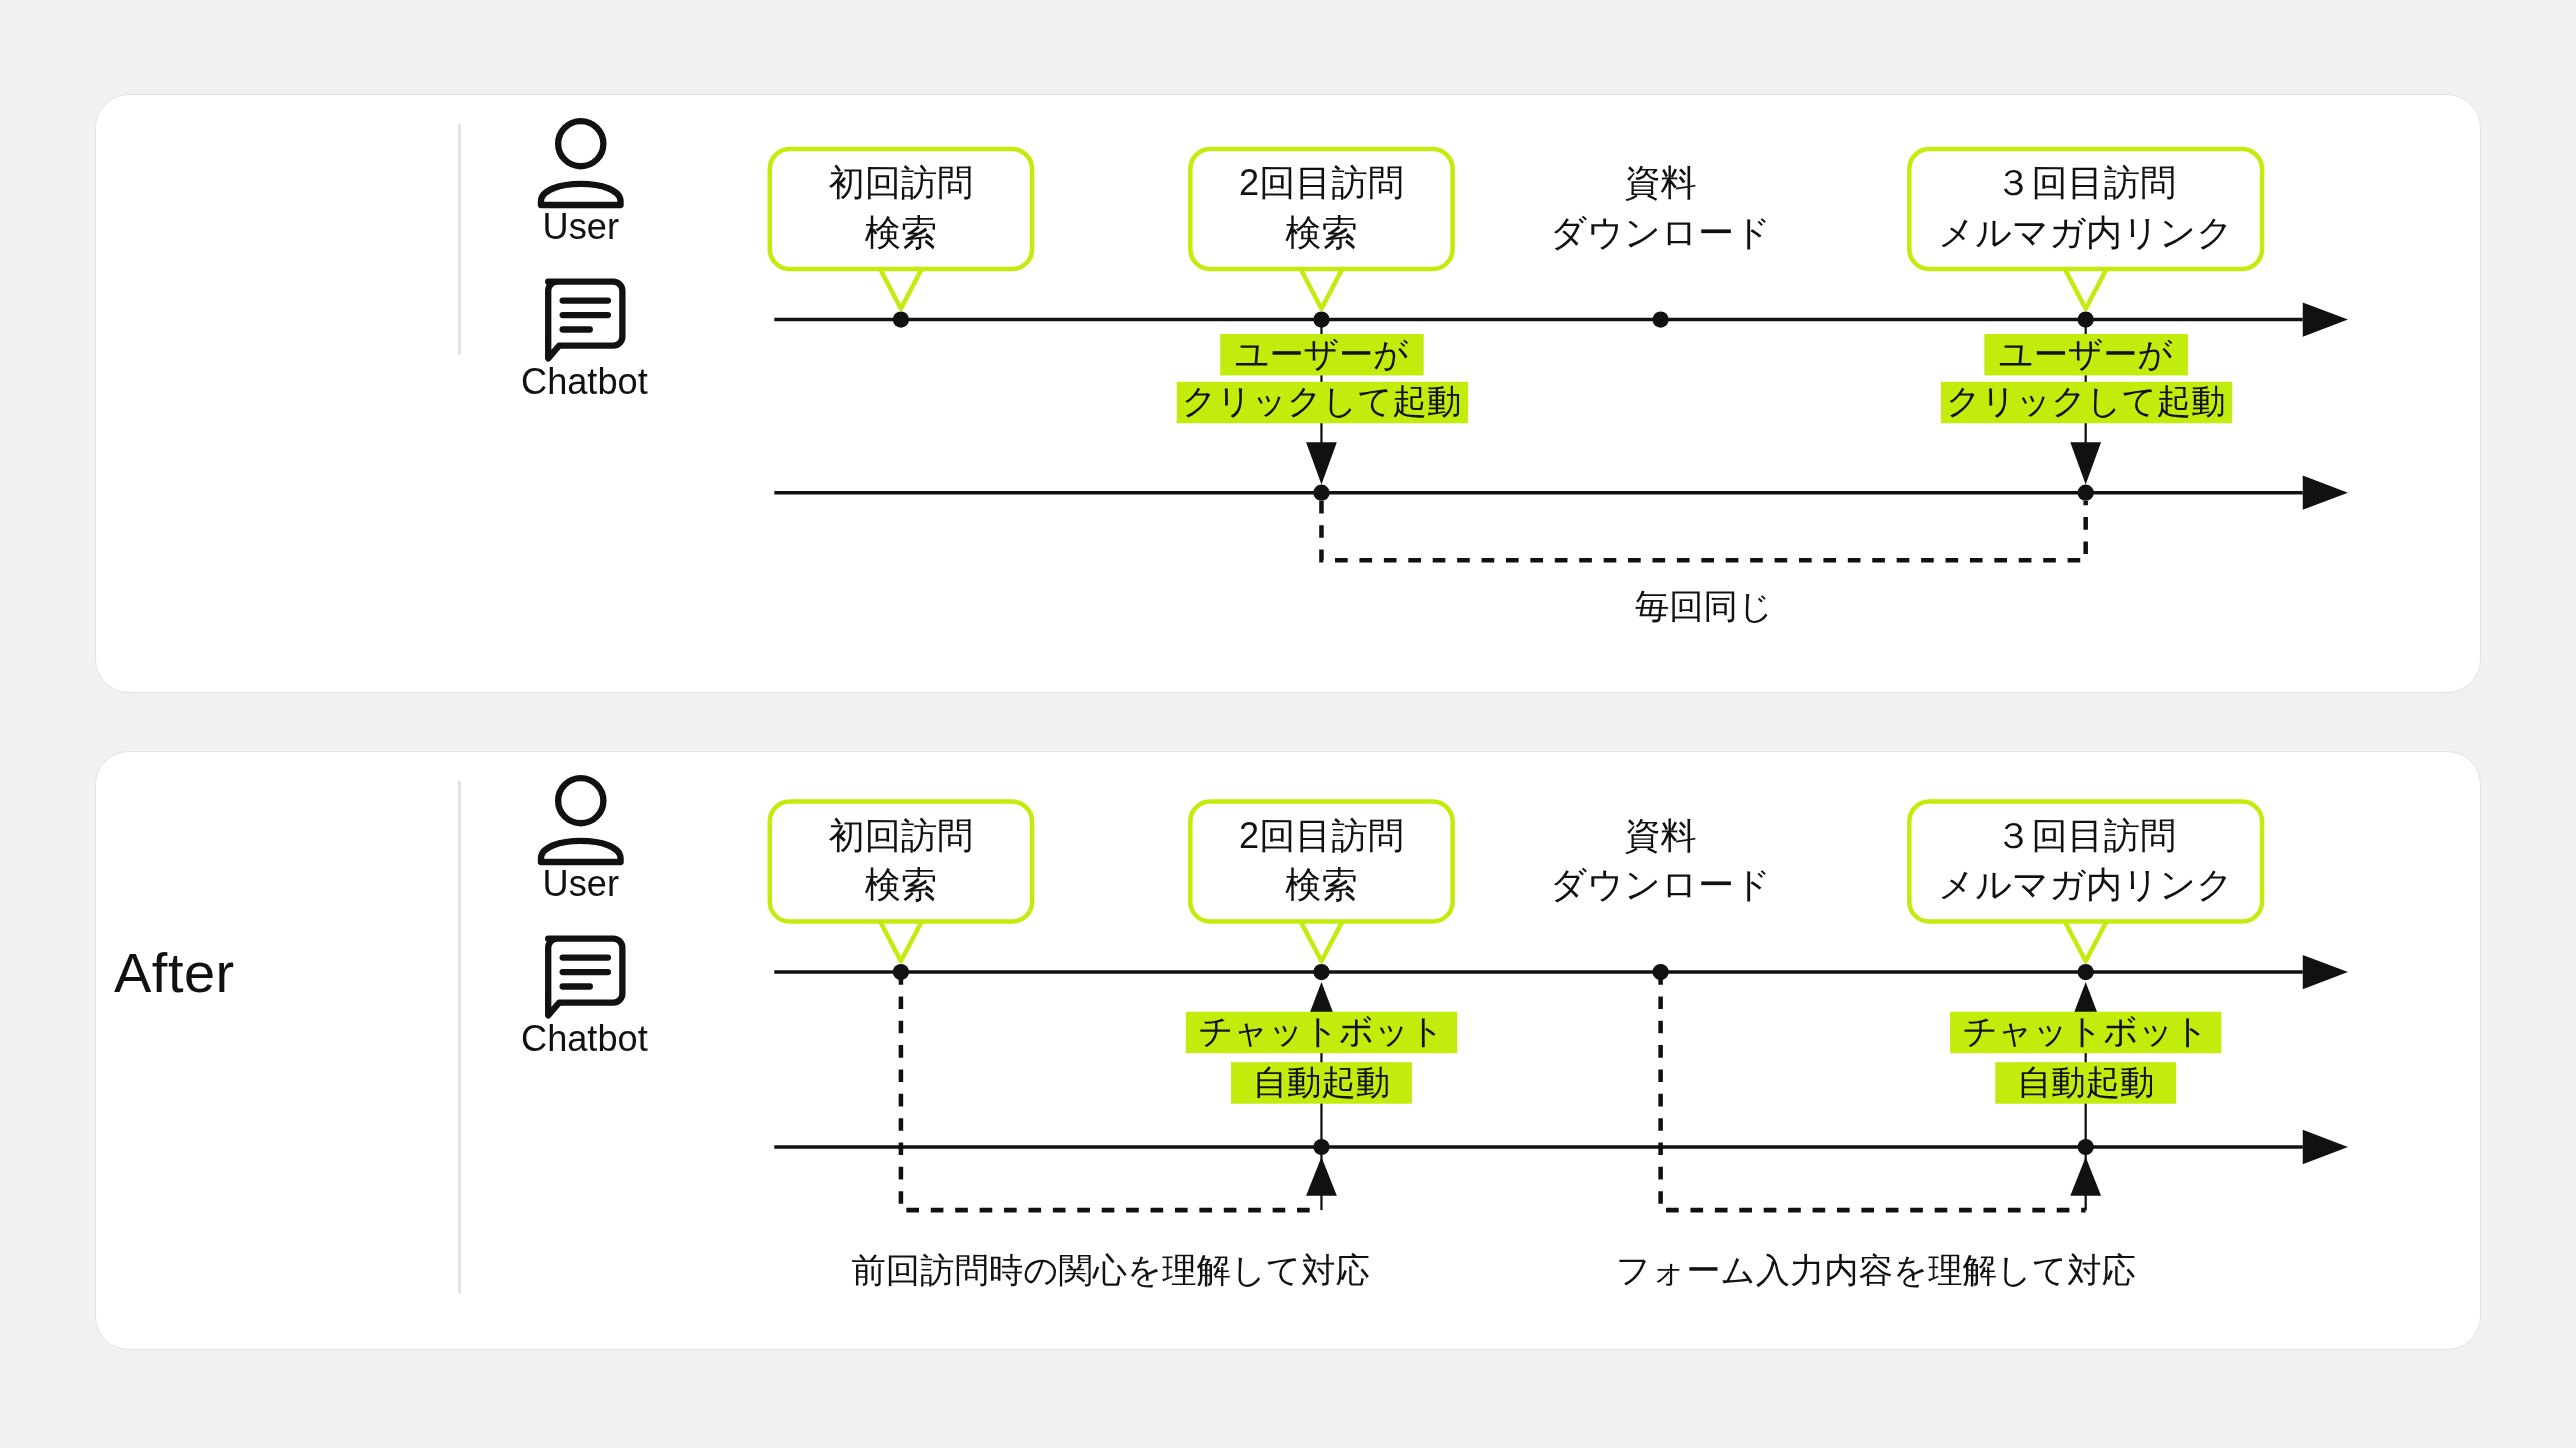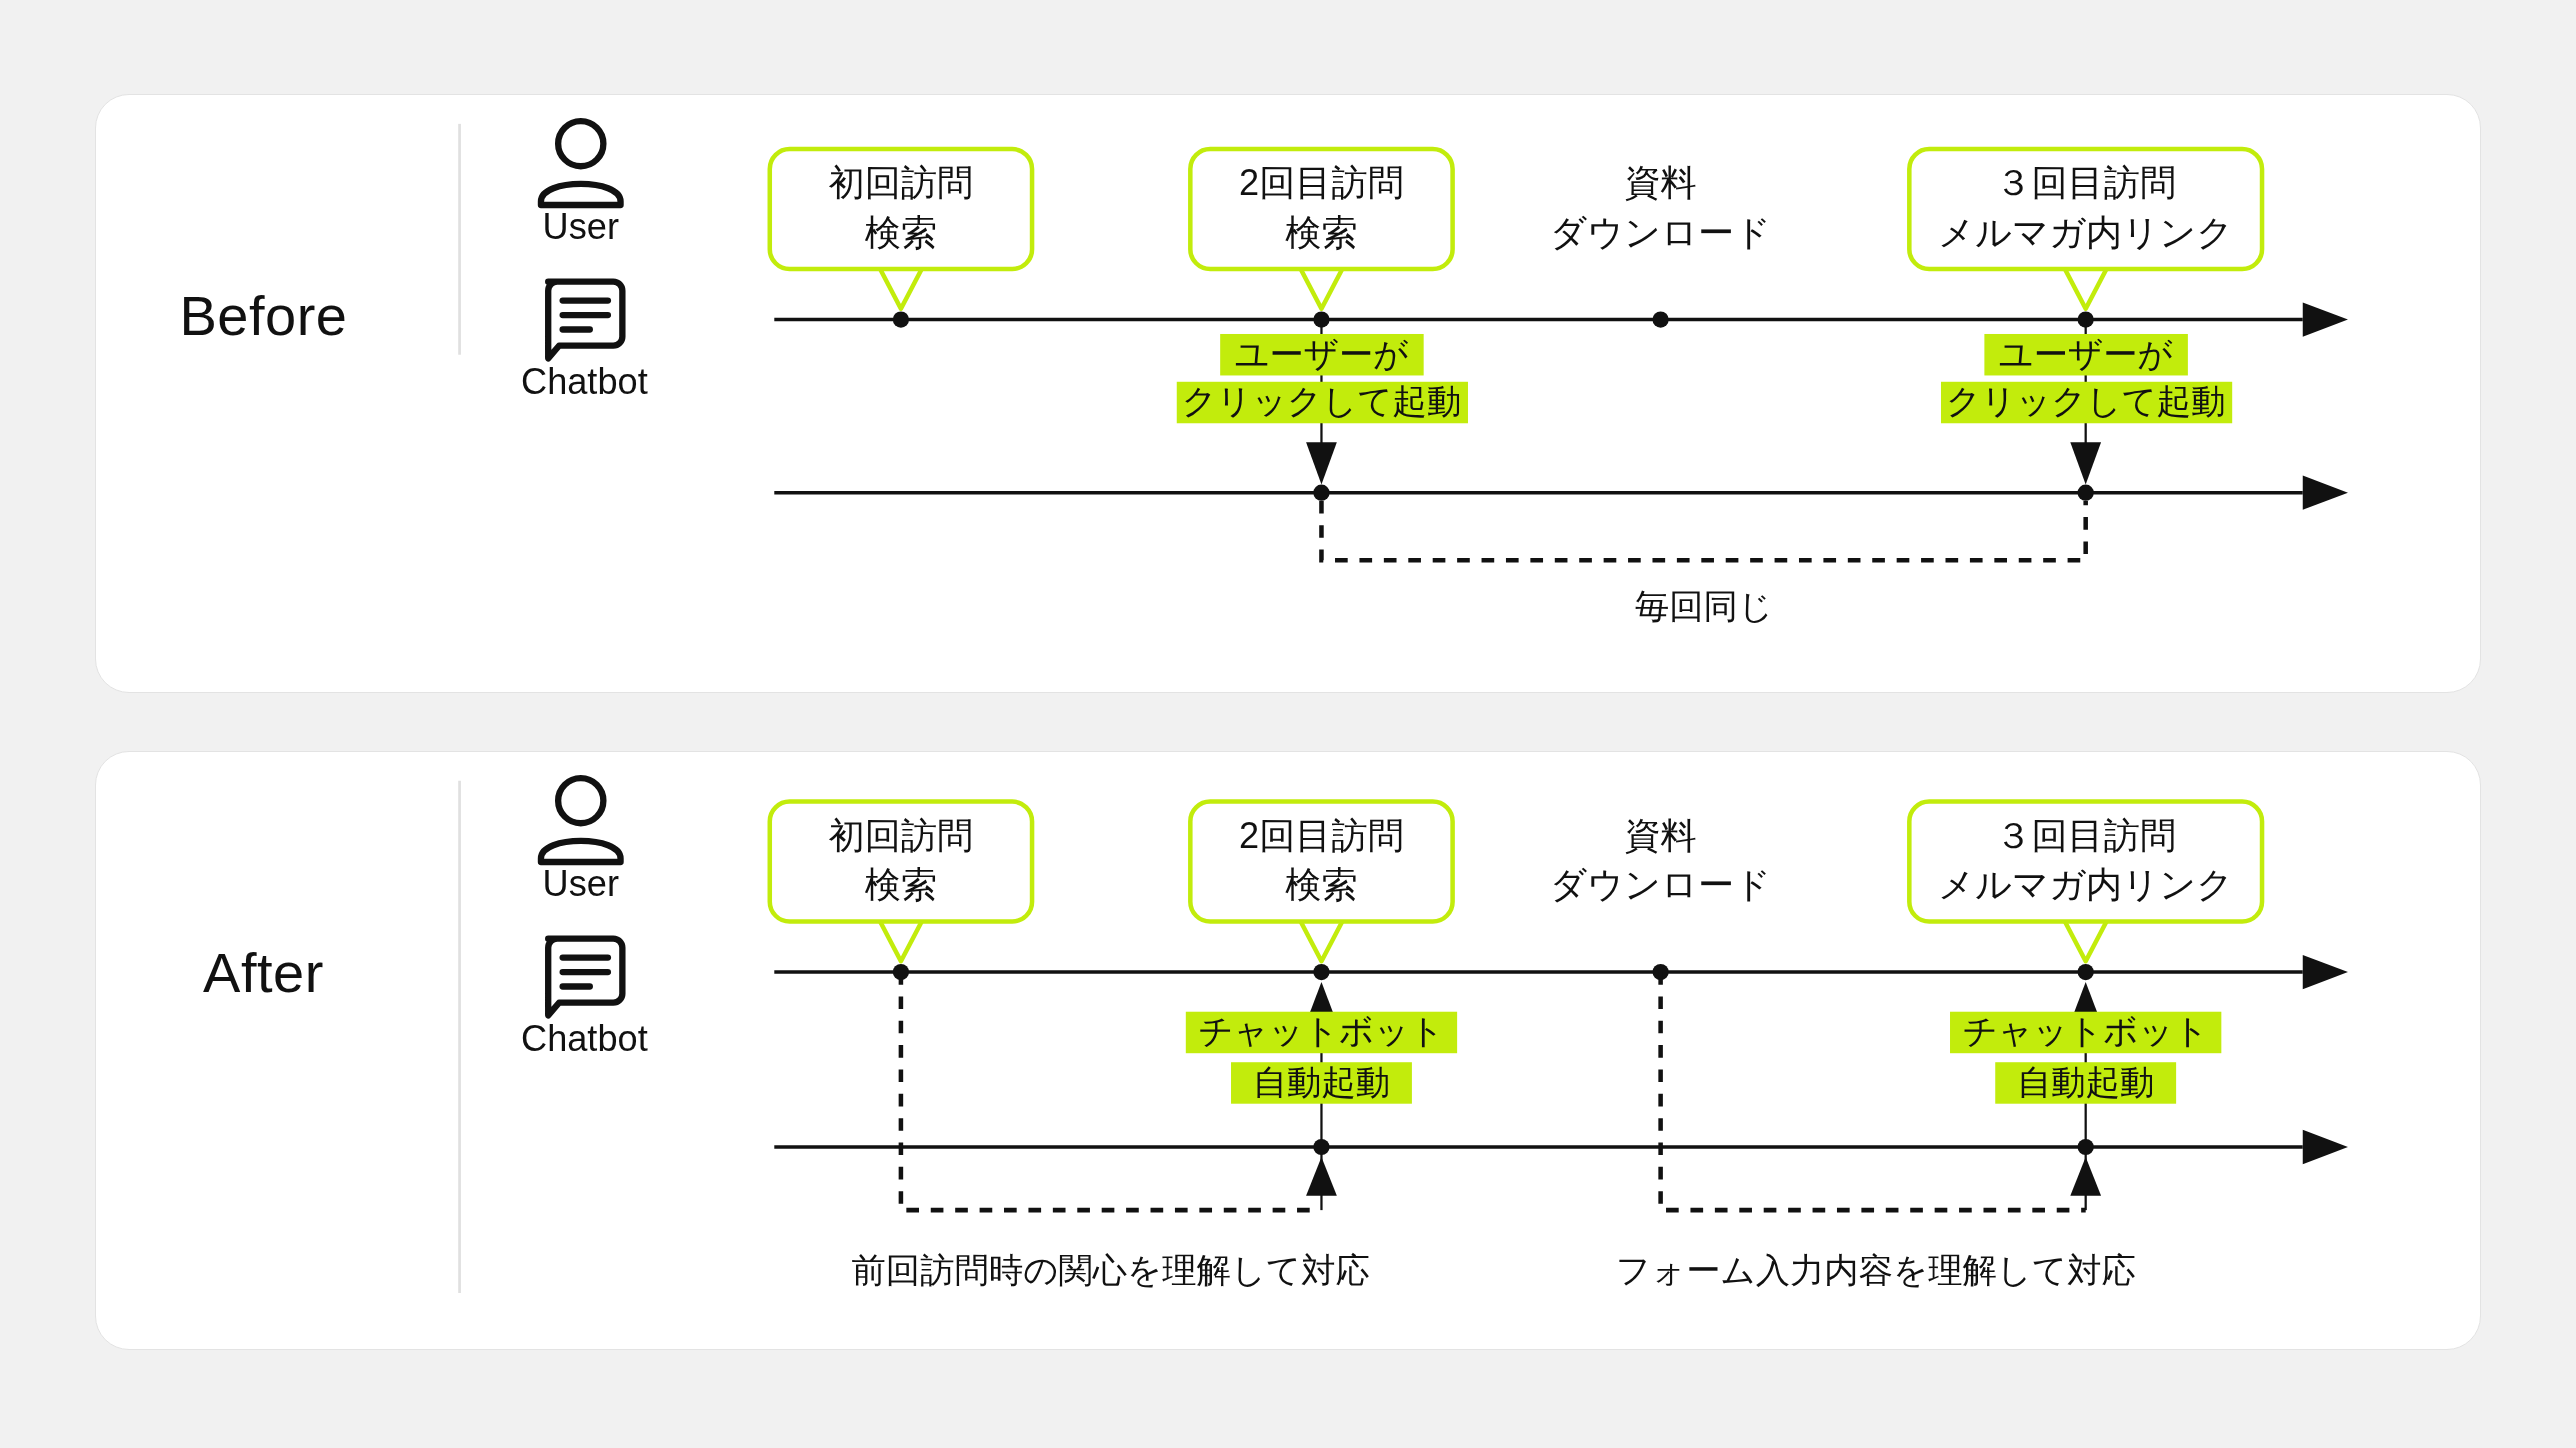--- a/index.html
+++ b/index.html
@@ -38,21 +38,20 @@
   .divider{stroke:#E0E0E0;stroke-width:3;}
   .icon-stroke{fill:none;stroke:#111111;stroke-width:7;stroke-linecap:round;stroke-linejoin:round;}
   .icon-label{font-size:40px;text-anchor:middle;}
 </style>
 </head>
 <body>
 
 <div class="stage">
 
   <div class="card" id="card-before">
-    <div class="sect-label" style="left:18px;top:188px;width:299px;text-align:center;">Before</div>
 
     <svg class="card-svg" viewBox="0 0 2636 662" preserveAspectRatio="none">
 
       <line class="divider" x1="402" y1="32" x2="402" y2="288"></line>
 
       <g>
         <circle class="icon-stroke" cx="536" cy="54" r="25"></circle>
         <path class="icon-stroke" d="M492 118 C 492 92, 580 92, 580 118 L 580 122 L 492 122 Z"></path>
       </g>
       <text class="icon-label" x="536" y="160">User</text>
@@ -128,21 +127,21 @@
         <text class="hl-text" x="2200" y="353">クリックして起動</text>
       </g>
       <circle class="dot" cx="2200" cy="441" r="9"></circle>
 
       <path class="dash-conn" d="M1355 450 L1355 516 L2200 516 L2200 450"></path>
       <text class="caption" x="1778" y="580">毎回同じ</text>
     </svg>
   </div>
 
   <div class="card" id="card-after">
-    <div class="sect-label" style="left:18px;top:188px;width:299px;text-align:center;">After</div>
+    <div class="sect-label" style="left:18px;top:188px;width:299px;">After</div>
 
     <svg class="card-svg" viewBox="0 0 2636 662" preserveAspectRatio="none">
 
       <line class="divider" x1="402" y1="32" x2="402" y2="600"></line>
 
       <g>
         <circle class="icon-stroke" cx="536" cy="54" r="25"></circle>
         <path class="icon-stroke" d="M492 118 C 492 92, 580 92, 580 118 L 580 122 L 492 122 Z"></path>
       </g>
       <text class="icon-label" x="536" y="160">User</text>

